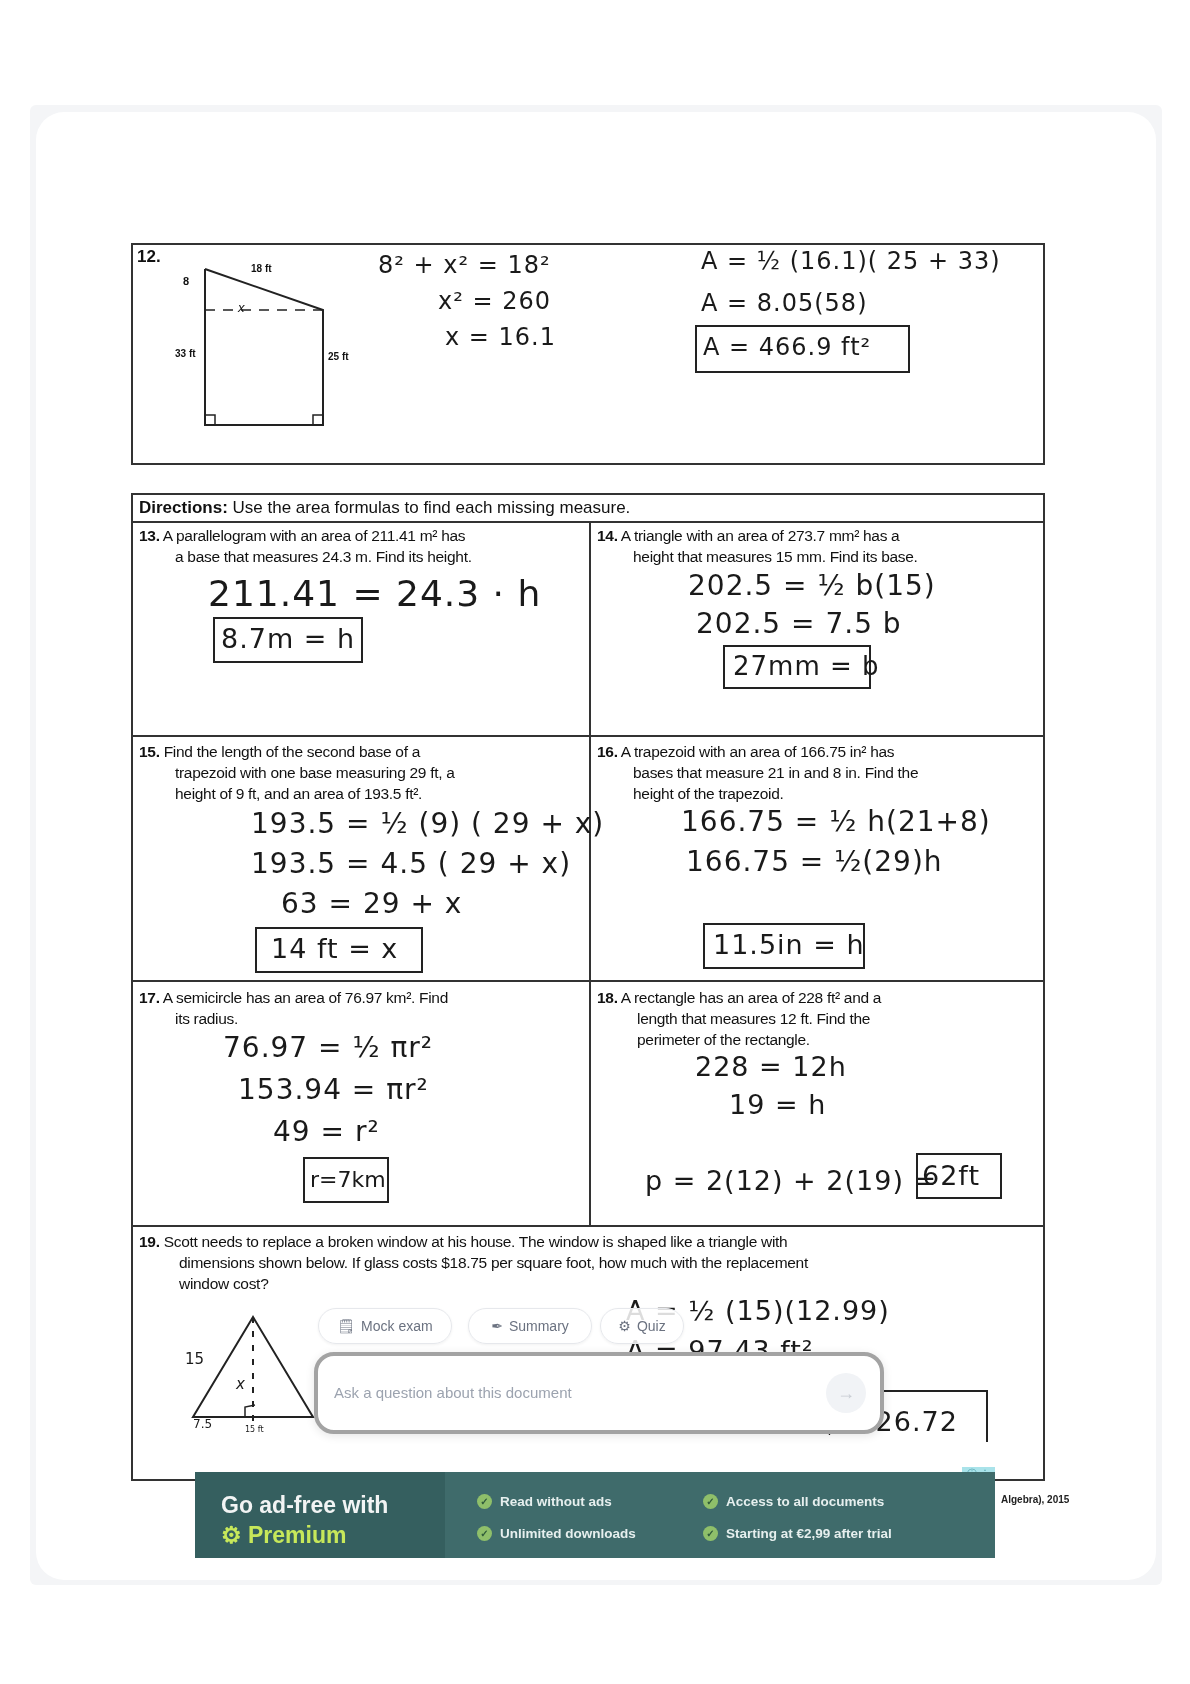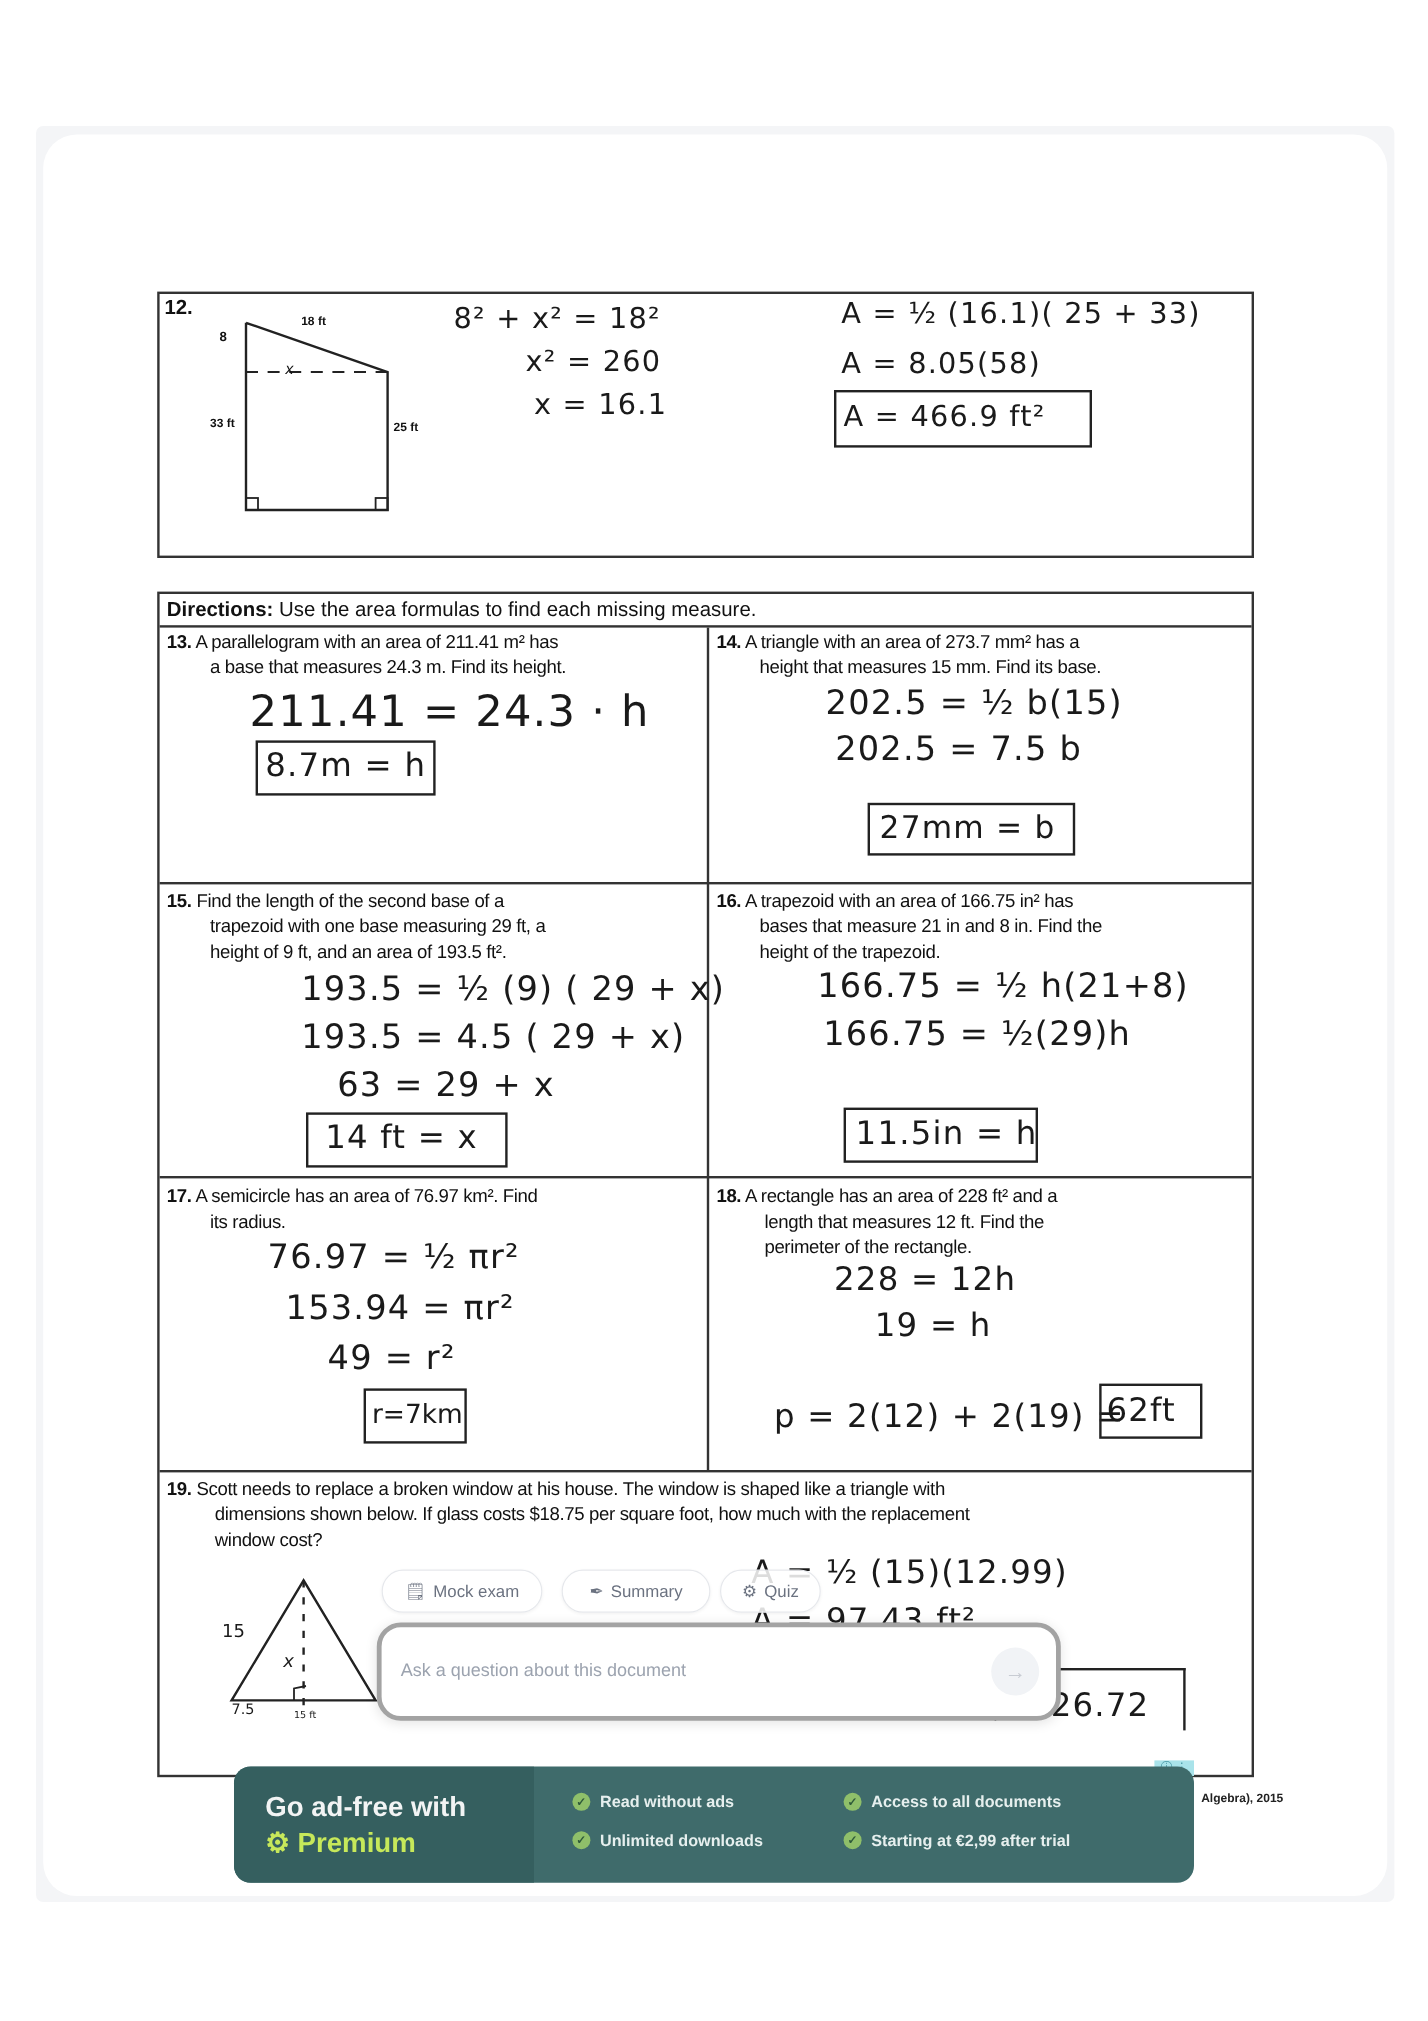--- a/index.html
+++ b/index.html
@@ -13,21 +13,21 @@
   .box12{position:absolute;left:131px;top:243px;width:914px;height:222px;border:2px solid #333;box-sizing:border-box;}
   .table{position:absolute;left:131px;top:493px;width:914px;height:988px;border:2px solid #333;box-sizing:border-box;}
   .hline{position:absolute;left:0;width:100%;height:0;border-top:2px solid #333;}
   .vline{position:absolute;top:28px;width:0;border-left:2px solid #333;}
   .ansbox{position:absolute;border:2px solid #222;box-sizing:border-box;}
   .pill{position:absolute;top:1308px;height:34px;border:1px solid #e6e8ec;border-radius:18px;background:rgba(255,255,255,0.85);font-size:14px;color:#6b7280;display:flex;align-items:center;justify-content:center;gap:6px;box-shadow:0 1px 3px rgba(0,0,0,0.06);}
   .ask{position:absolute;left:314px;top:1352px;width:562px;height:74px;background:#fff;border:4px solid #a3a3a3;border-radius:20px;box-shadow:0 2px 10px rgba(0,0,0,0.10);}
   .ask-placeholder{position:absolute;left:16px;top:28px;font-size:15px;color:#9ca3af;}
   .send-btn{position:absolute;right:14px;top:17px;width:40px;height:40px;border-radius:50%;background:#f1f3f6;color:#c8ccd3;font-size:18px;display:flex;align-items:center;justify-content:center;}
   .remove-ads{position:absolute;left:885px;top:1450px;font-size:13px;color:#6b7280;margin-top:40px;}
-  .ad{position:absolute;left:195px;top:1472px;width:800px;height:97px;background:#3f6b6b;border-radius:14px;overflow:hidden;}
+  .ad{position:absolute;left:195px;top:1472px;width:800px;height:86px;background:#3f6b6b;border-radius:0;overflow:hidden;}
   .ad-left{position:absolute;left:0;top:0;width:250px;height:100%;background:#355f5f;}
   .ad-title{position:absolute;left:26px;top:18px;font-size:23px;font-weight:bold;color:#f2f4f4;line-height:30px;}
   .ad-premium{color:#c7e85a;}
   .ad-feat{position:absolute;font-size:13.5px;font-weight:bold;color:#e6efee;display:flex;align-items:center;gap:8px;}
   .check{width:15px;height:15px;border-radius:50%;background:#8fbf6a;color:#2f5a3a;font-size:10px;display:inline-flex;align-items:center;justify-content:center;}
   .ad-info{position:absolute;left:962px;top:1467px;width:33px;height:13px;background:#a9e3ea;font-size:10px;color:#4a9aa6;text-align:center;line-height:13px;}
   .copyright{position:absolute;left:1001px;top:1494px;font-size:10px;font-weight:bold;color:#222;}
 </style>
 </head>
 <body>
@@ -81,21 +81,21 @@
     <div class="abs hw" style="left:6px;top:4px;font-size:27px;">8.7m = h</div>
   </div>
 
   <div class="abs pt" style="left:464px;top:30px;width:440px;">
     <span class="num">14.</span>
     <span>A triangle with an area of 273.7 mm² has a</span><br>
     <span style="padding-left:36px;">height that measures 15 mm.  Find its base.</span>
   </div>
   <div class="abs hw" style="left:555px;top:74px;font-size:28px;">202.5 = ½ b(15)</div>
   <div class="abs hw" style="left:563px;top:112px;font-size:28px;">202.5 = 7.5 b</div>
-  <div class="ansbox" style="left:590px;top:150px;width:173px;height:44px;margin-top:24px;">
+  <div class="ansbox" style="left:590px;top:150px;width:148px;height:44px;">
     <div class="abs hw" style="left:8px;top:4px;font-size:26px;">27mm = b</div>
   </div>
 
   <div class="abs pt" style="left:6px;top:246px;width:440px;">
     <span class="num">15.</span>
     <span>Find the length of the second base of a</span><br>
     <span style="padding-left:36px;">trapezoid with one base measuring 29 ft, a</span><br>
     <span style="padding-left:36px;">height of 9 ft, and an area of 193.5 ft².</span>
   </div>
   <div class="abs hw" style="left:118px;top:312px;font-size:28px;">193.5 = ½ (9) ( 29 + x)</div>

